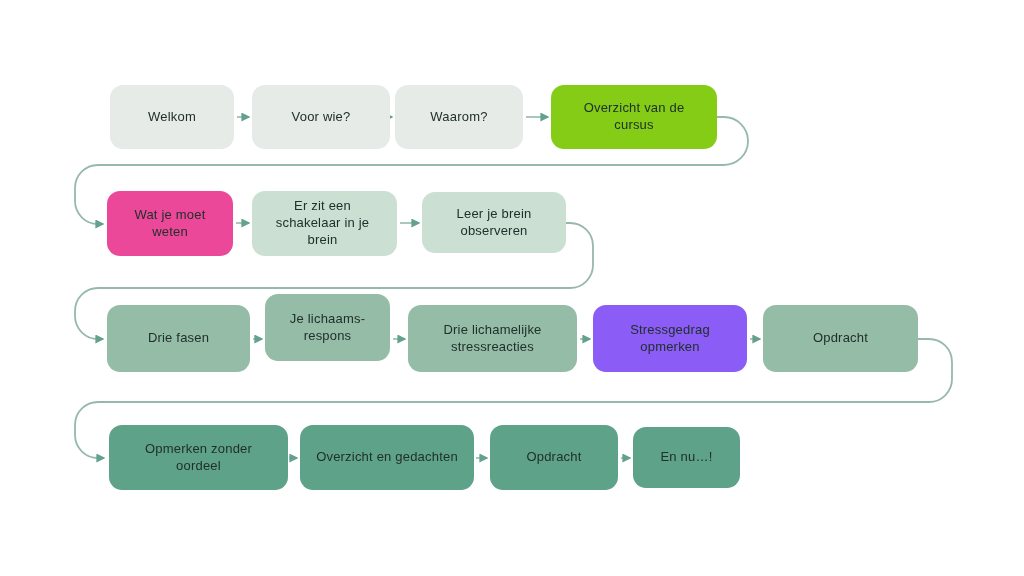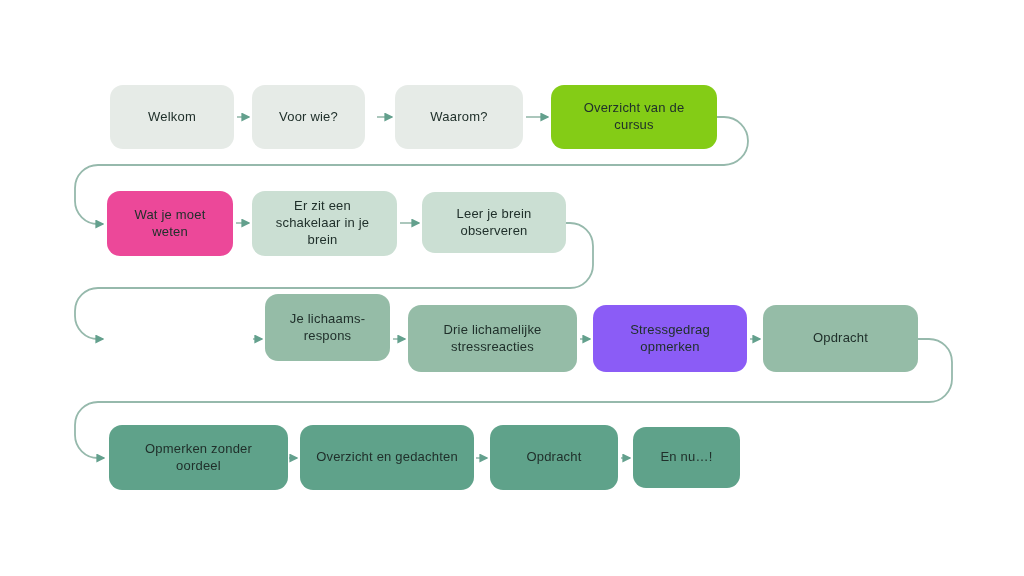--- a/index.html
+++ b/index.html
@@ -83,40 +83,43 @@
     <path class="flow" d="M918,339 H929 A23,23 0 0 1 952,362 V379 A23,23 0 0 1 929,402 H98 A23,23 0 0 0 75,425 V435 A23,23 0 0 0 98,458 H104" marker-end="url(#arrow)"></path>
 
     <path class="inter" d="M289,458 H297" marker-end="url(#arrow)"></path>
     <path class="inter" d="M476,458 H487" marker-end="url(#arrow)"></path>
     <path class="inter" d="M621,458 H630" marker-end="url(#arrow)"></path>
   </svg>
 
   <div class="node" style="left: 110px; top: 85px; width: 124px; height: 64px; background: rgb(230, 235, 231);">
     <span class="node-label">Welkom</span>
   </div>
-  <div class="node" style="left: 252px; top: 85px; width: 113px; height: 64px; background: rgb(230, 235, 231);">
+  <div class="node" style="left: 252px; top: 85px; width: 138px; height: 64px; background: rgb(230, 235, 231);">
     <span class="node-label">Voor wie?</span>
   </div>
   <div class="node" style="left: 395px; top: 85px; width: 128px; height: 64px; background: rgb(230, 235, 231);">
     <span class="node-label">Waarom?</span>
   </div>
   <div class="node" style="left: 551px; top: 85px; width: 166px; height: 64px; background: #84cc16;">
     <span class="node-label" style="max-width:122px;">Overzicht van de cursus</span>
   </div>
 
   <div class="node" style="left: 107px; top: 191px; width: 126px; height: 65px; background: #ec4899;">
     <span class="node-label" style="max-width:92px;">Wat je moet weten</span>
   </div>
   <div class="node" style="left: 252px; top: 191px; width: 145px; height: 65px; background: rgb(203, 223, 211); padding-left: 6px;">
     <span class="node-label" style="max-width:112px;">Er zit een schakelaar in je brein</span>
   </div>
   <div class="node" style="left: 422px; top: 192px; width: 144px; height: 61px; background: rgb(203, 223, 211);">
     <span class="node-label" style="max-width:100px;">Leer je brein observeren</span>
   </div>
 
+  <div class="node" style="left: 107px; top: 305px; width: 143px; height: 67px; background: rgb(149, 188, 167);">
+    <span class="node-label">Drie fasen</span>
+  </div>
   <div class="node" style="left: 265px; top: 294px; width: 125px; height: 67px; background: rgb(149, 188, 167);">
     <span class="node-label" style="max-width:96px;">Je lichaams-respons</span>
   </div>
   <div class="node" style="left: 408px; top: 305px; width: 169px; height: 67px; background: rgb(149, 188, 167);">
     <span class="node-label" style="max-width:120px;">Drie lichamelijke stressreacties</span>
   </div>
   <div class="node" style="left: 593px; top: 305px; width: 154px; height: 67px; background: #8b5cf6;">
     <span class="node-label" style="max-width:105px;">Stressgedrag opmerken</span>
   </div>
   <div class="node" style="left: 763px; top: 305px; width: 155px; height: 67px; background: rgb(149, 188, 167);">

